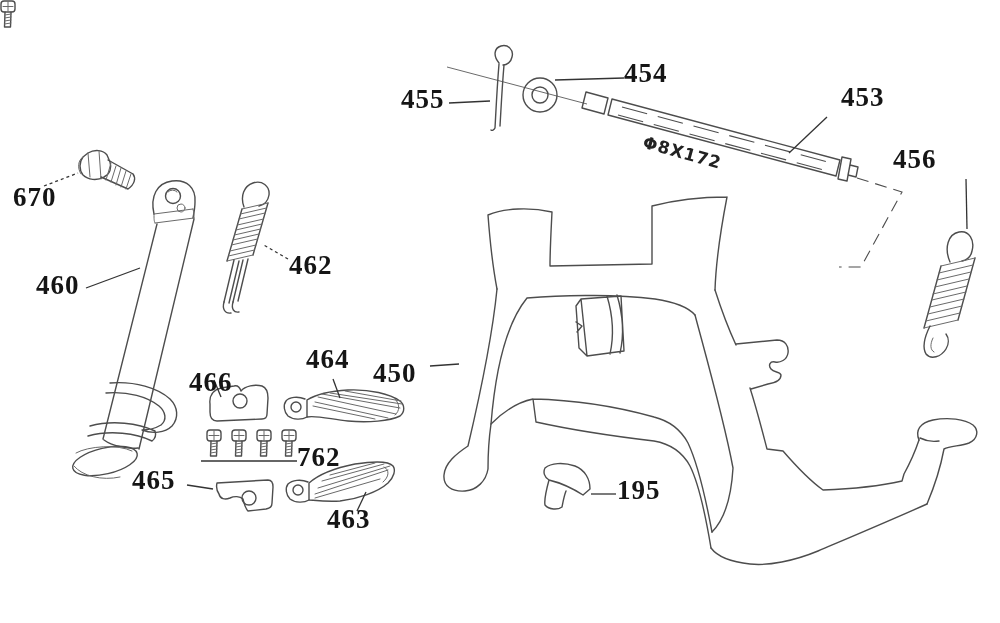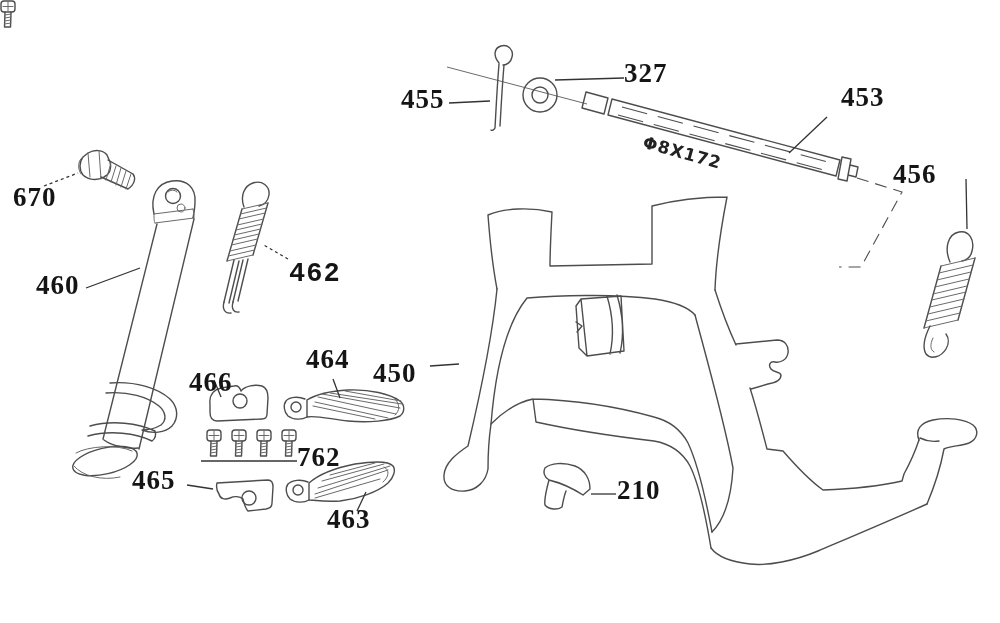--- a/index.html
+++ b/index.html
@@ -13,25 +13,25 @@
     letter-spacing:1px;line-height:1;white-space:nowrap;
     font-family:"Liberation Serif","DejaVu Serif",serif;
   }
   .spec{
     position:absolute;left:646px;top:132px;font-size:17px;font-weight:700;
     color:#222;transform:rotate(15.5deg);transform-origin:left top;
     letter-spacing:1px;font-family:"DejaVu Sans","Liberation Sans",sans-serif;
   }
   .l461{left:13px;top:184px;}
   .l460{left:36px;top:272px;}
-  .l462{left:289px;top:261px;font-family:Liberation Mono, monospace;}
+  .l462{left:289px;top:252px;}
   .l455{left:401px;top:86px;}
   .l454{left:624px;top:60px;}
   .l453{left:813px;top:84px;margin-left:28px;}
-  .l456{left:893px;top:146px;margin-top:15px;}
+  .l456{left:893px;top:146px;}
   .l450{left:373px;top:348px;margin-top:12px;}
   .l452{left:617px;top:477px;}
   .l466{left:189px;top:353px;margin-top:16px;}
   .l464{left:306px;top:346px;}
   .l467{left:297px;top:444px;}
   .l465{left:132px;top:467px;}
   .l463{left:327px;top:506px;}
   .art{stroke:#4d4d4d;fill:none;stroke-width:1.4;stroke-linecap:round;stroke-linejoin:round;}
   .lead{stroke:#333;fill:none;stroke-width:1.3;}
   .lead-dot{stroke:#333;fill:none;stroke-width:1.3;stroke-dasharray:3,3;}
@@ -171,25 +171,25 @@
       <path class="lead" d="M357,511 L366,492"></path>
       <path class="lead-dot" d="M44,186 L78,173"></path>
       <path class="lead-dot" d="M288,259 L262,244"></path>
     </g>
   </svg>
 
   <div class="lbl l461">670</div>
   <div class="lbl l460">460</div>
   <div class="lbl l462">462</div>
   <div class="lbl l455">455</div>
-  <div class="lbl l454">327</div>
+  <div class="lbl l454">454</div>
   <div class="lbl l453">453</div>
   <div class="lbl l456">456</div>
   <div class="lbl l450">450</div>
-  <div class="lbl l452">210</div>
+  <div class="lbl l452">195</div>
   <div class="lbl l466">466</div>
   <div class="lbl l464">464</div>
   <div class="lbl l467">762</div>
   <div class="lbl l465">465</div>
   <div class="lbl l463">463</div>
   <div class="spec">Φ8X172</div>
 
 </div>
 
 </body></html>

